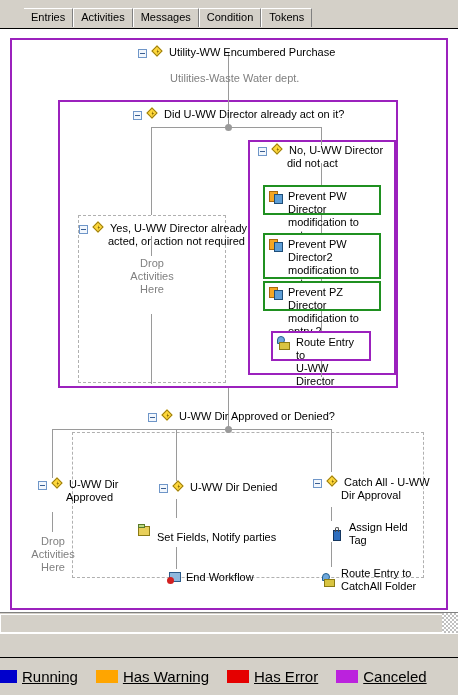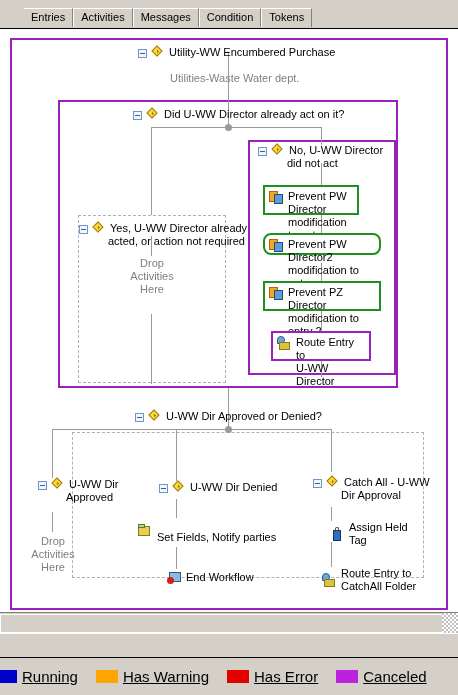--- a/index.html
+++ b/index.html
@@ -382,29 +382,29 @@
 
   <div class="node" style="left:258px; top:115px;">
     <div class="expander"></div>
     <div class="ico-diamond"></div>
     <div class="node-text">
       <span>No, U-WW Director</span>
     </div>
   </div>
   <div style="position:absolute; left:287px; top:128px; line-height:13px;">did not act</div>
 
-  <div class="actbox" style="left:263px; top:156px; width:96px; height:30px;">
+  <div class="actbox" style="left:263px; top:156px; width:118px; height:30px;">
     <div class="ico ico-doc"></div>
     <div class="node-text">
       <span>Prevent PW Director</span><br>
       <span>modification to entry</span>
     </div>
   </div>
 
-  <div class="actbox" style="left:263px; top:204px; width:118px; height:22px;border-radius:8px;">
+  <div class="actbox" style="left:263px; top:204px; width:118px; height:46px;">
     <div class="ico ico-doc"></div>
     <div class="node-text">
       <span>Prevent PW Director2</span><br>
       <span>modification to entry</span>
     </div>
   </div>
 
   <div class="actbox" style="left:263px; top:252px; width:118px; height:30px;">
     <div class="ico ico-doc"></div>
     <div class="node-text">
@@ -427,21 +427,21 @@
     <div class="node-text">
       <span>Yes, U-WW Director already</span>
     </div>
   </div>
   <div style="position:absolute; left:108px; top:206px; line-height:13px;">acted, or action not required</div>
 
   <div class="subtext" style="left:134px; top:228px; width:36px; text-align:center;">Drop</div>
   <div class="subtext" style="left:122px; top:241px; width:60px; text-align:center;">Activities</div>
   <div class="subtext" style="left:134px; top:254px; width:36px; text-align:center;">Here</div>
 
-  <div class="node" style="left:135px; top:381px;">
+  <div class="node" style="left:148px; top:381px;">
     <div class="expander"></div>
     <div class="ico-diamond"></div>
     <div class="node-text">U-WW Dir Approved or Denied?</div>
   </div>
 
   <div class="node" style="left:38px; top:449px;">
     <div class="expander"></div>
     <div class="ico-diamond"></div>
     <div class="node-text">
       <span>U-WW Dir</span>

